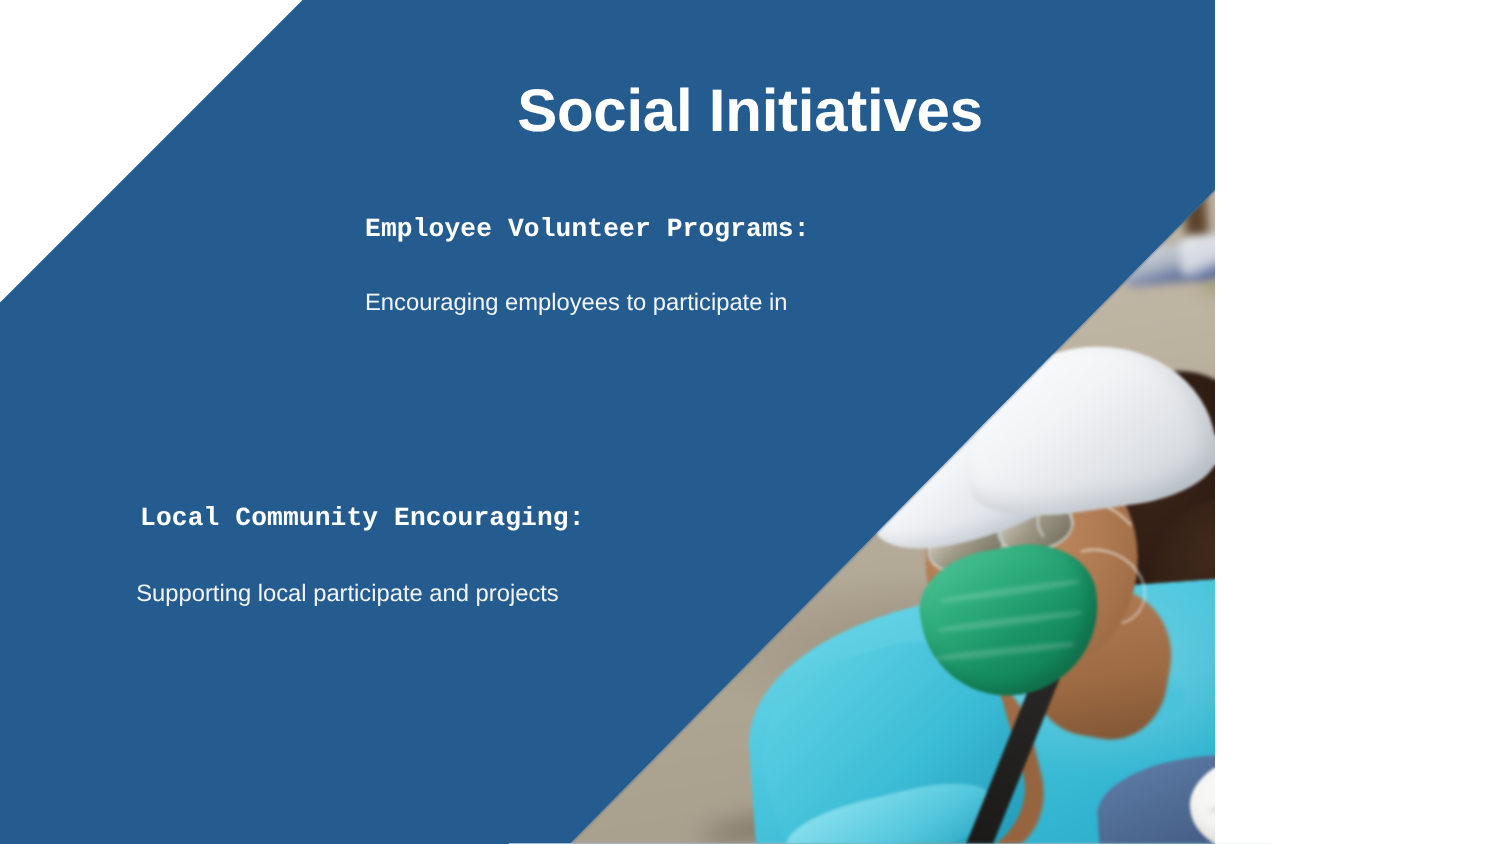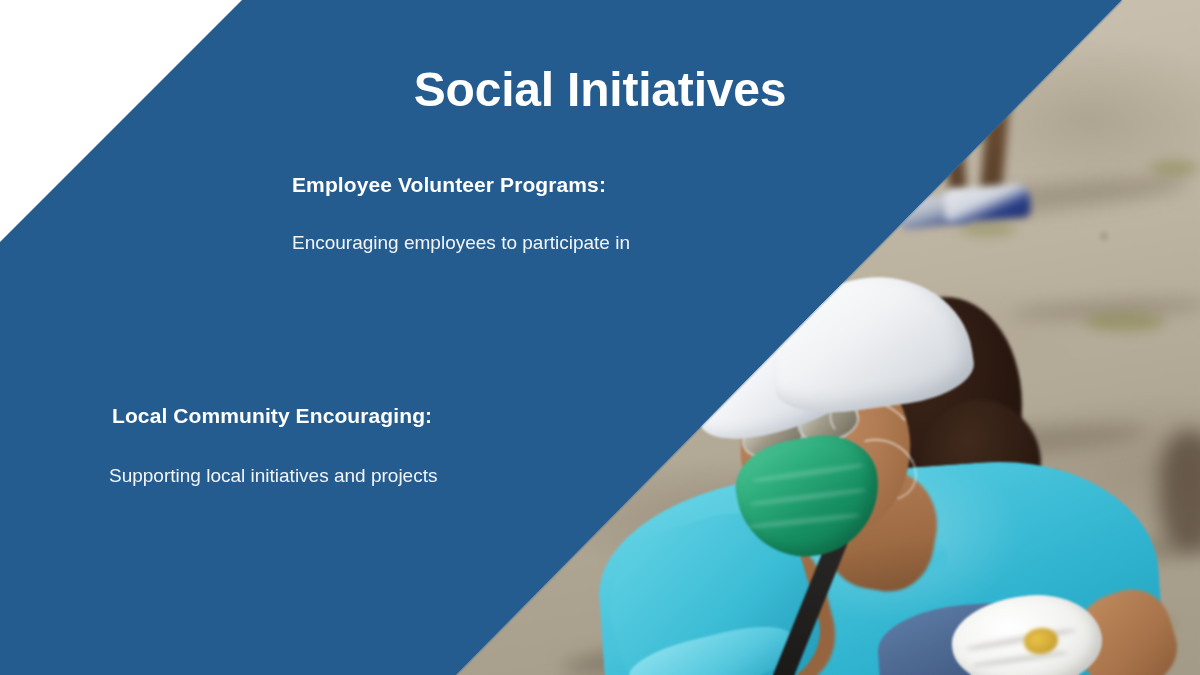--- a/index.html
+++ b/index.html
@@ -8,21 +8,21 @@
     padding: 0;
     background: #ffffff;
   }
   body {
     font-family: "Liberation Sans", sans-serif;
   }
 
   
   .slide {
     position: relative;
-    width: 1200px;
+    width: 972px;
     height: 675px;
     overflow: hidden;
     background: #ffffff;
   }
 
   
   .blue-panel {
     position: absolute;
     inset: 0;
     background: #255C8F;
@@ -378,20 +378,21 @@
 
   .block { position: absolute; }
 
   .block-heading {
     color: #ffffff;
     font-size: 21px;
     font-weight: bold;
     line-height: 1.3;
     letter-spacing: 0.1px;
     margin: 0;
+    font-family: Liberation Mono, monospace;
   }
 
   .block-body {
     color: #f2f5f8;
     font-size: 19px;
     font-weight: normal;
     line-height: 33px;
     margin: 0;
   }
   .block-body .line { display: block; }
@@ -482,19 +483,19 @@
     <div class="block block-one">
       <div class="block-heading">Employee Volunteer Programs:</div>
       <div class="block-body">
         <span class="line">Encouraging employees to participate in</span>
       </div>
     </div>
 
     <div class="block block-two">
       <div class="block-heading">Local Community Encouraging:</div>
       <div class="block-body">
-        <span class="line">Supporting local initiatives and projects</span>
+        <span class="line">Supporting local participate and projects</span>
       </div>
     </div>
 
   </div>
 
 </div>
 
 </body></html>

